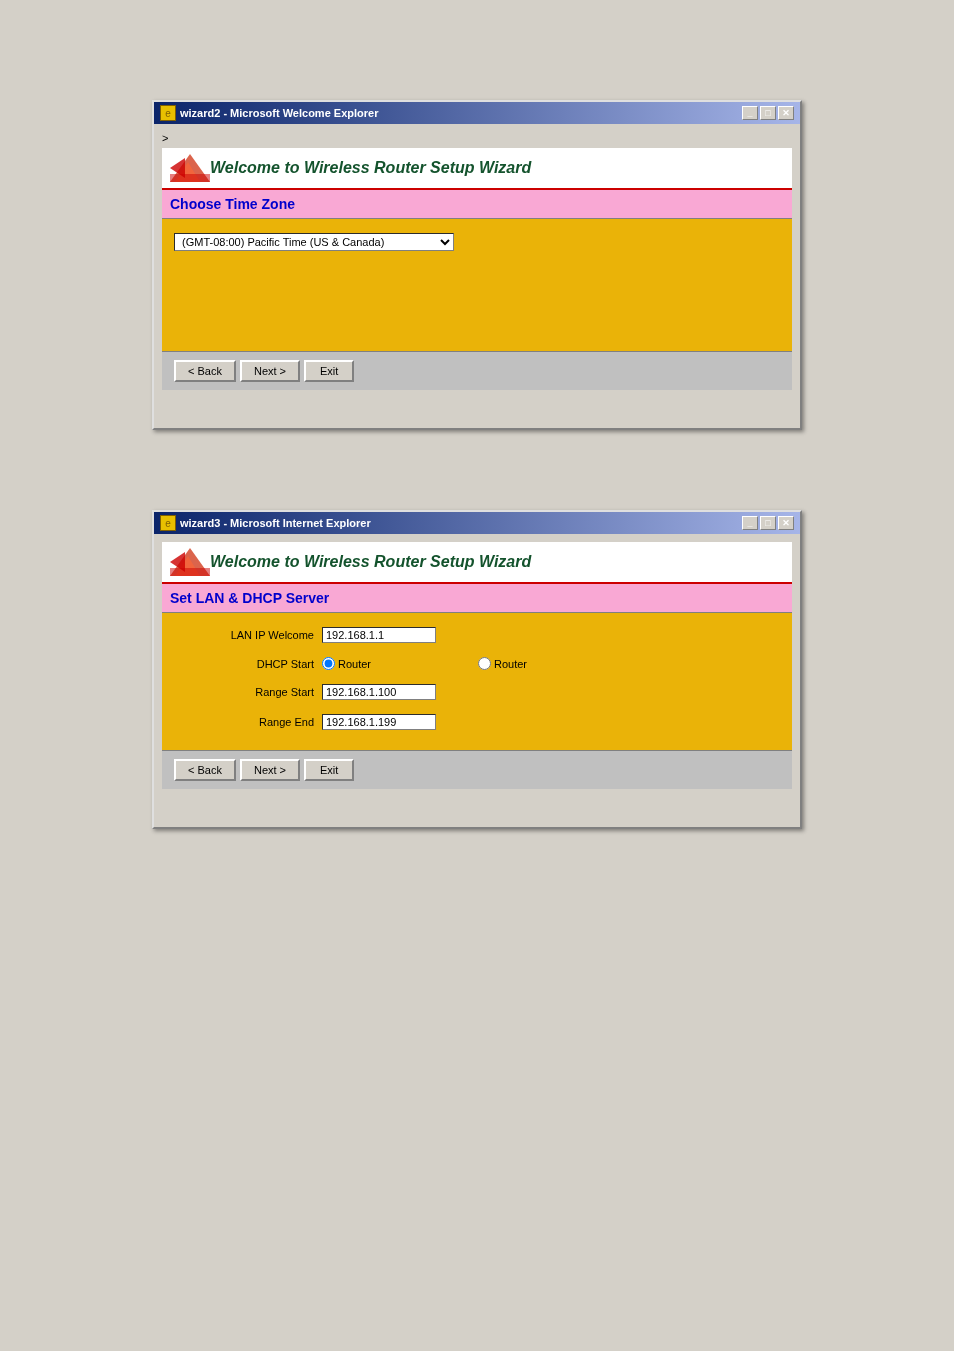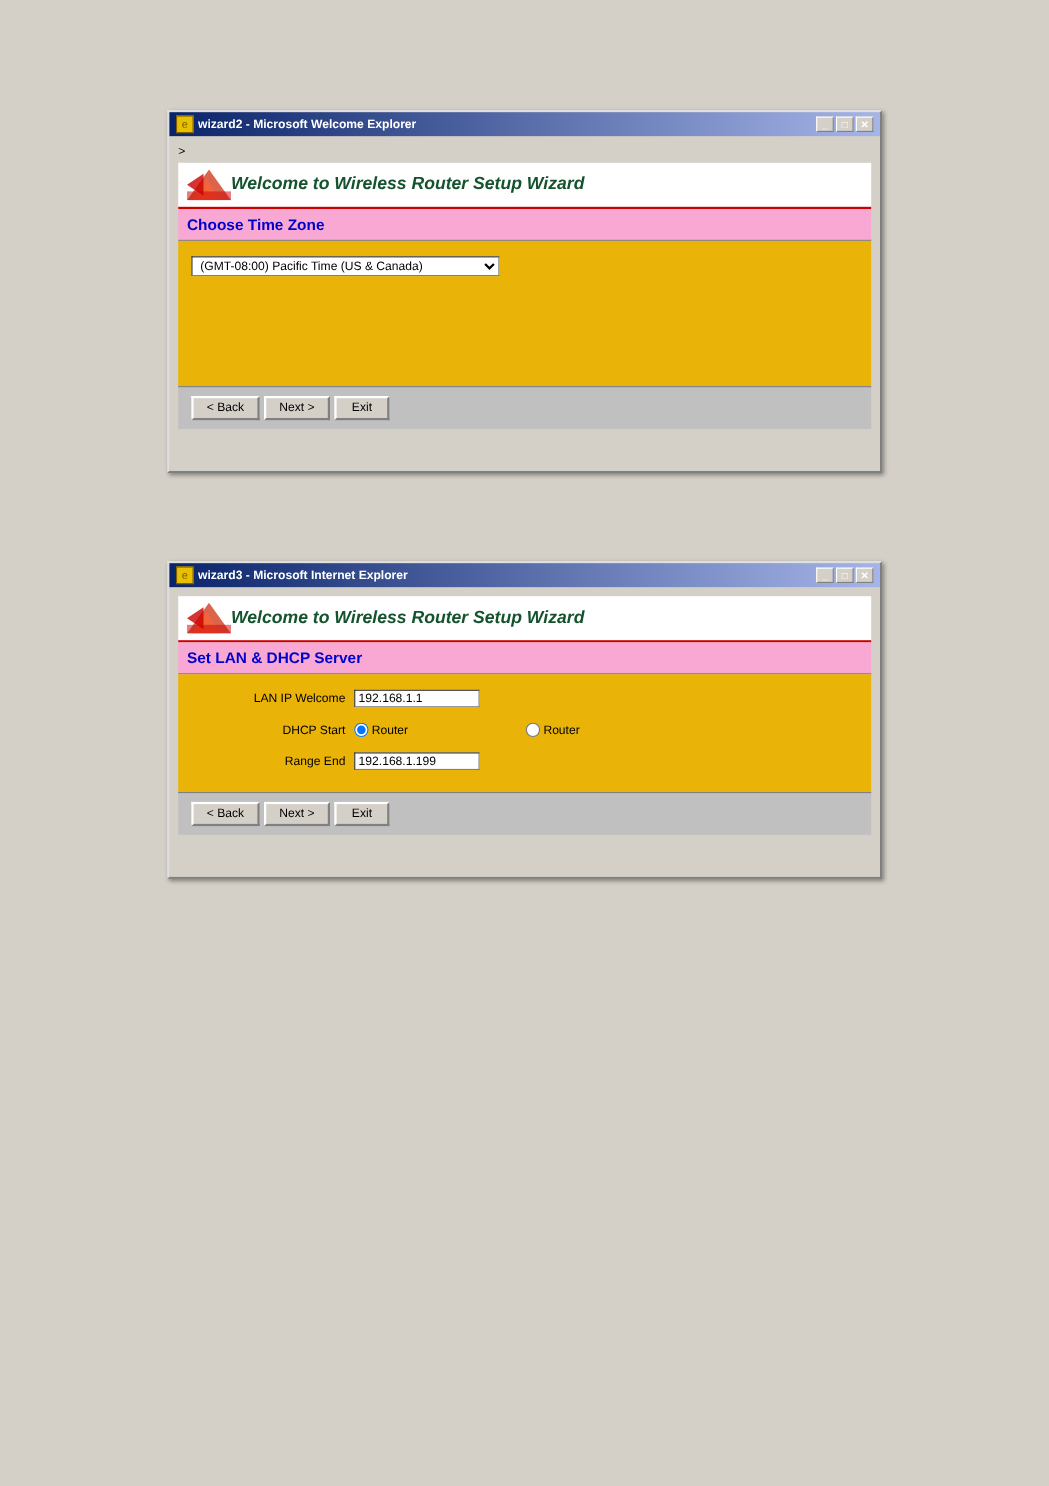--- a/index.html
+++ b/index.html
@@ -304,20 +304,24 @@
             <input type="radio" name="dhcp" checked="" style="">
             <span>Router</span>
           </label>
           <label class="radio-label">
             <input type="radio" name="dhcp" style="">
             <span>Router</span>
           </label>
         </div>
       </div>
 
+      <div class="form-row">
+        <label>Range Start</label>
+        <input type="text" value="192.168.1.100" style="">
+      </div>
 
       <div class="form-row">
         <label>Range End</label>
         <input type="text" value="192.168.1.199" style="">
       </div>
 
     </div>
 
     <div class="button-area">
       <button class="win-button">&lt; Back</button>

